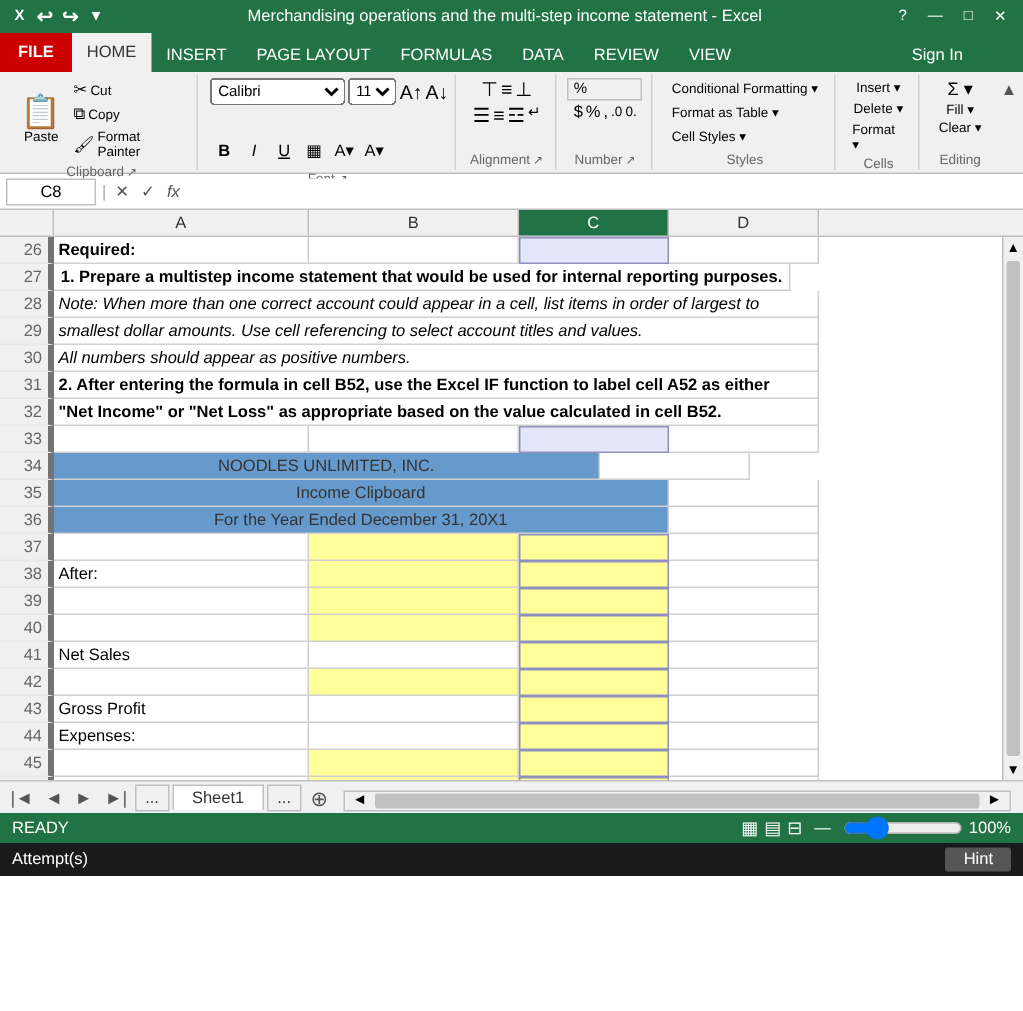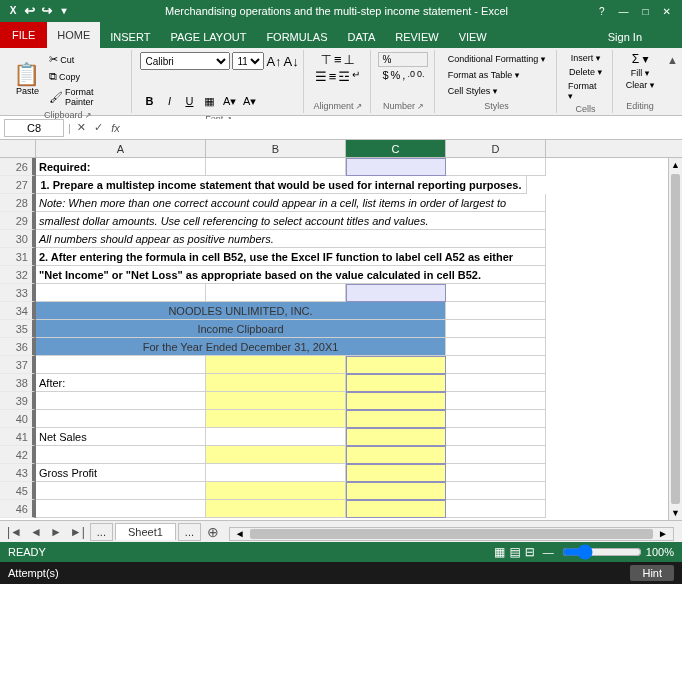--- a/index.html
+++ b/index.html
@@ -27,21 +27,21 @@
       display: flex;
       align-items: flex-end;
       height: 26px;
       padding-left: 0;
     }
     #ribbon-tabs .file-btn {
       background: #cc0000;
       color: white;
       padding: 4px 12px;
       font-size: 11px;
-      font-weight: normal;
+      font-weight: bold;
       height: 26px;
       display: flex;
       align-items: center;
       cursor: pointer;
       text-align: right;
     }
     #ribbon-tabs .tab {
       color: white;
       padding: 4px 10px;
       font-size: 11px;
@@ -430,21 +430,21 @@
       <div class="sheet-row">
         <div class="row-num">33</div>
         <div class="cell col-a"></div>
         <div class="cell col-b"></div>
         <div class="cell col-c"></div>
         <div class="cell col-d"></div>
       </div>
 
       <div class="sheet-row">
         <div class="row-num">34</div>
-        <div class="cell blue-header center" style="width:410px;background:#6699cc;">NOODLES UNLIMITED, INC.</div>
+        <div class="cell blue-header center" style="width:364px;background:#6699cc;">NOODLES UNLIMITED, INC.</div>
         <div class="cell col-d"></div>
       </div>
 
       <div class="sheet-row">
         <div class="row-num">35</div>
         <div class="cell blue-header center" style="width:410px;background:#6699cc;">Income Clipboard</div>
         <div class="cell col-d"></div>
       </div>
 
       <div class="sheet-row">
@@ -502,20 +502,27 @@
       </div>
 
       <div class="sheet-row">
         <div class="row-num">43</div>
         <div class="cell col-a">Gross Profit</div>
         <div class="cell col-b"></div>
         <div class="cell col-c yellow"></div>
         <div class="cell col-d"></div>
       </div>
 
+      <div class="sheet-row">
+        <div class="row-num">44</div>
+        <div class="cell col-a">Expenses:</div>
+        <div class="cell col-b"></div>
+        <div class="cell col-c yellow"></div>
+        <div class="cell col-d"></div>
+      </div>
 
       <div class="sheet-row">
         <div class="row-num">45</div>
         <div class="cell col-a"></div>
         <div class="cell col-b yellow"></div>
         <div class="cell col-c yellow"></div>
         <div class="cell col-d"></div>
       </div>
 
       <div class="sheet-row">

